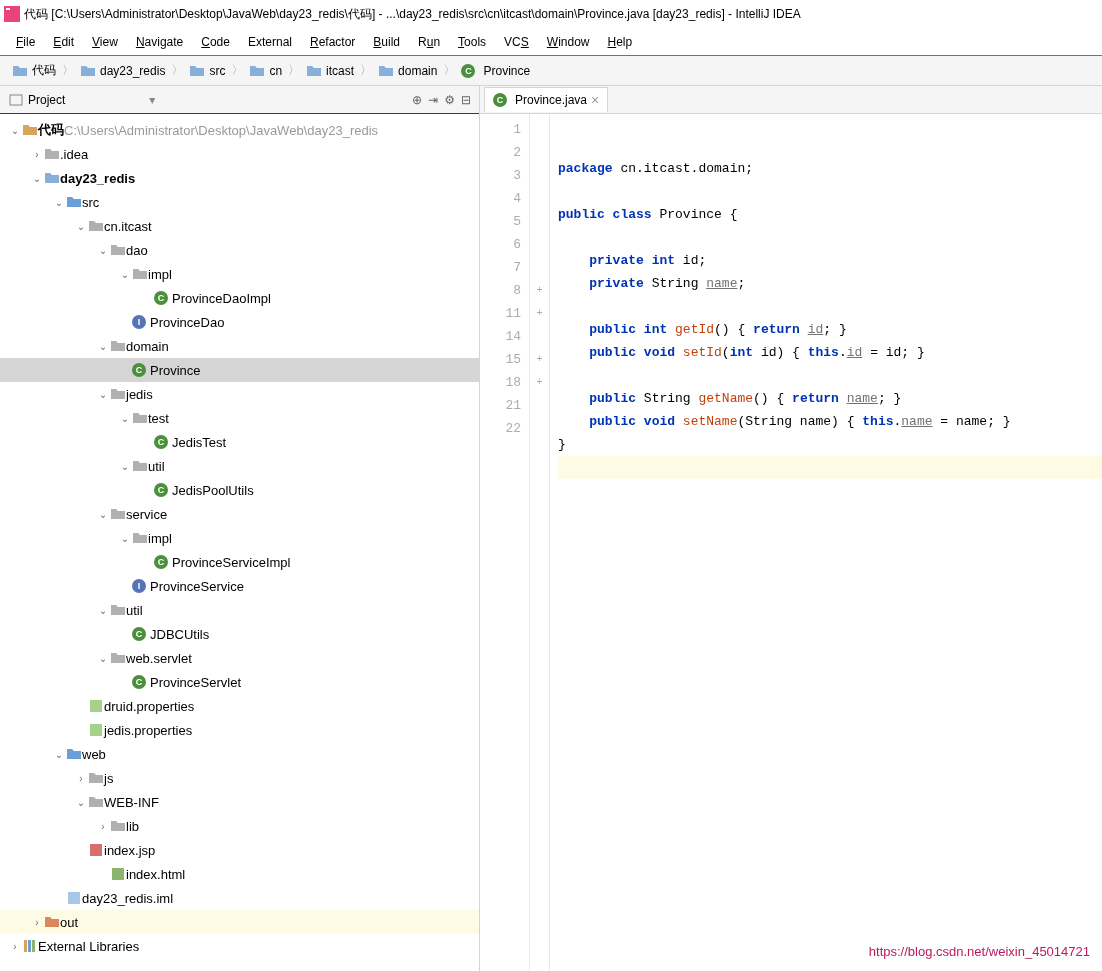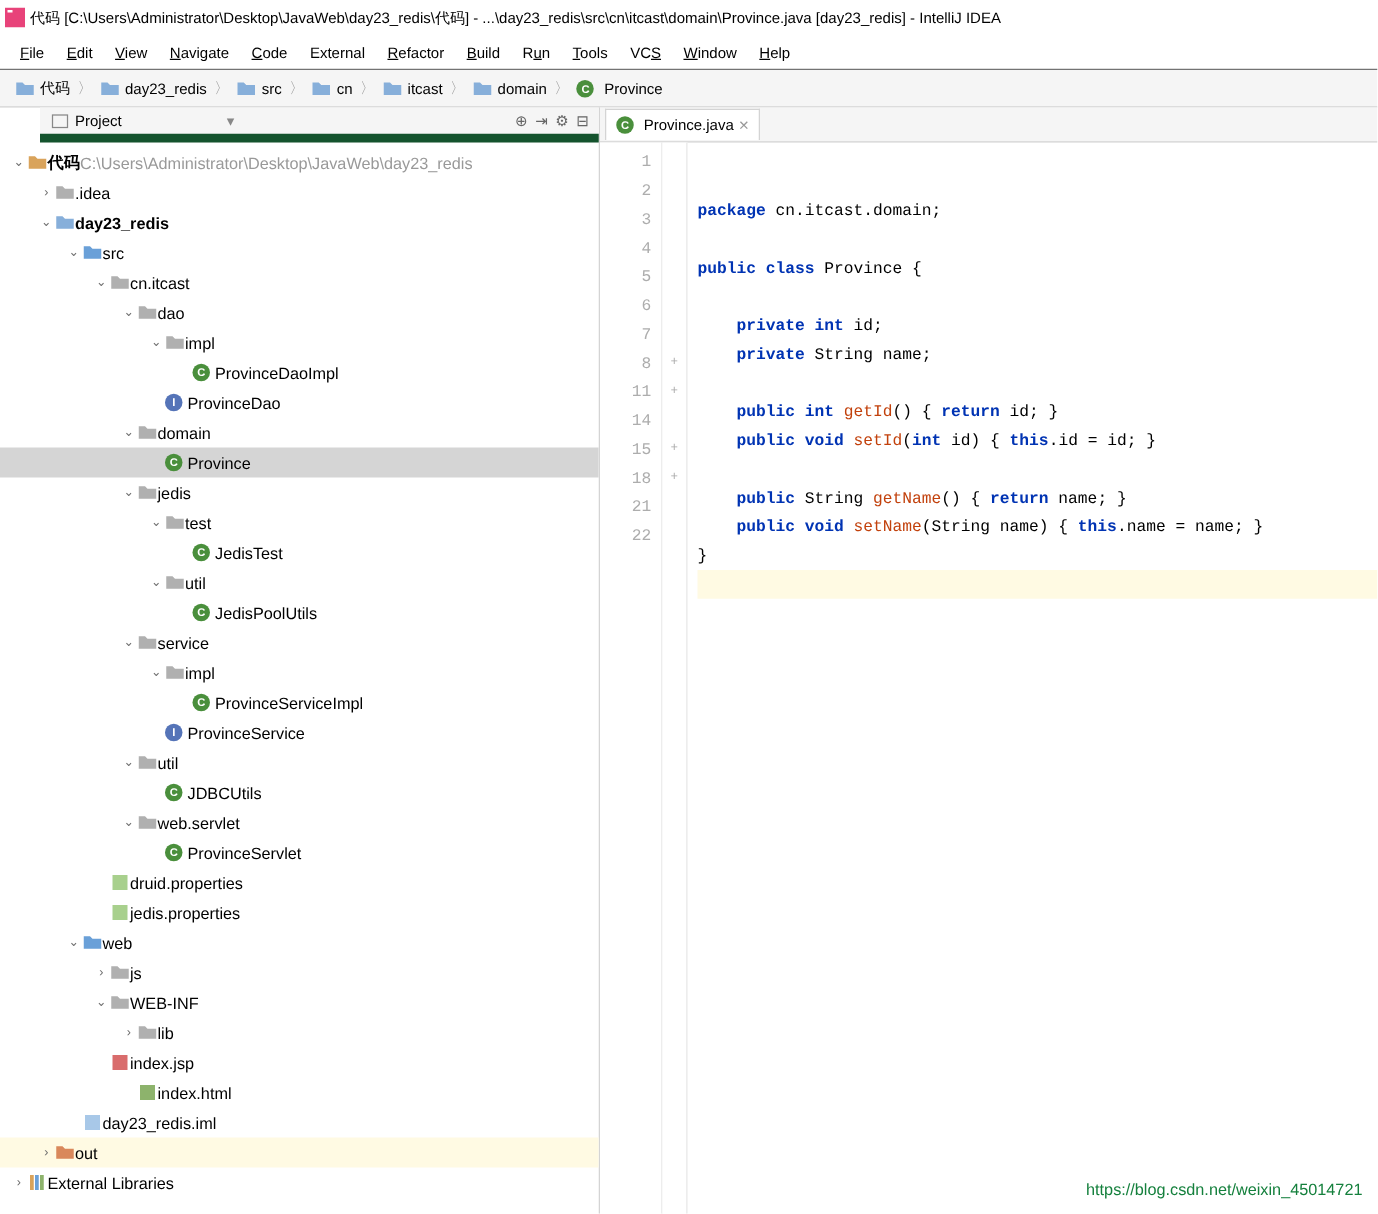--- a/index.html
+++ b/index.html
@@ -8,21 +8,21 @@
 .titlebar .app-icon { width: 16px; height: 16px; margin-right: 4px; }
 .titlebar-text { font-size: 12px; }
 .menubar { height: 28px; display: flex; align-items: center; padding: 0 8px; gap: 2px; border-bottom: 1px solid #737373; }
 .menubar span { padding: 2px 8px; cursor: pointer; }
 .menubar span u { text-decoration: underline; }
 .navbar { height: 30px; display: flex; align-items: center; padding: 0 8px; border-bottom: 1px solid #d4d4d4; background: #f5f5f5; }
 .bc-item { display: flex; align-items: center; gap: 4px; padding: 2px 4px; cursor: pointer; font-size: 12px; }
 .bc-sep { color: #999; padding: 0 2px; }
 .main { display: flex; height: calc(971px - 28px - 28px - 30px); }
 .left { width: 480px; border-right: 1px solid #d4d4d4; display: flex; flex-direction: column; }
-.proj-header { height: 28px; display: flex; align-items: center; padding: 0 8px; border-bottom: 7px solid #14532d; background: #f5f5f5; margin-left: 32px; }
+.proj-header { height: 28px; display: flex; align-items: center; padding: 0 8px; border-bottom: 1px solid #14532d; background: #f5f5f5; }
 .proj-header .title { flex: 1; display: flex; align-items: center; gap: 4px; }
 .proj-header .tools { display: flex; gap: 6px; color: #666; }
 .proj-header .tools span { cursor: pointer; }
 .tree { overflow: auto; flex: 1; padding: 4px 0; }
 .tree-row { display: flex; align-items: center; height: 24px; cursor: pointer; white-space: nowrap; }
 .tree-row.selected { background: #d5d5d5; }
 .tree-row.highlight { background: #fffae3; }
 .arrow { width: 14px; text-align: center; color: #6e6e6e; font-size: 10px; }
 .spacer { display: inline-block; }
 .node-icon { width: 16px; height: 16px; display: flex; align-items: center; justify-content: center; margin-right: 4px; font-size: 10px; border-radius: 2px; }
@@ -33,24 +33,24 @@
 .node-text.bold { font-weight: bold; }
 .right { flex: 1; display: flex; flex-direction: column; }
 .tabs { height: 28px; display: flex; align-items: center; border-bottom: 1px solid #d4d4d4; background: #f5f5f5; padding-left: 4px; }
 .tab { display: flex; align-items: center; gap: 4px; padding: 4px 8px; background: #fff; border: 1px solid #d4d4d4; border-bottom: none; font-size: 12px; }
 .tab .close { color: #999; cursor: pointer; font-size: 14px; }
 .editor { flex: 1; display: flex; font-family: "Consolas", "Courier New", monospace; font-size: 13px; line-height: 23px; }
 .gutter { width: 50px; text-align: right; color: #adadad; background: #fff; border-right: 1px solid #e8e8e8; padding-right: 8px; padding-top: 4px; }
 .fold-col { width: 20px; background: #fff; border-right: 1px solid #e8e8e8; padding-top: 4px; text-align: center; color: #aaa; font-size: 10px; }
 .code { flex: 1; padding: 4px 0 4px 8px; white-space: pre; margin-top: 39px; }
 .kw { color: #0033b3; font-weight: bold; }
-.fld { color: #000000; }
+.fld { color: #737373; text-decoration: underline; }
 .mtd { color: #c2410c; }
 .cursor-line { background: #fffae3; }
-.watermark { position: absolute; right: 12px; bottom: 12px; color: #15803d; font-size: 13px; font-family: Arial; }
+.watermark { position: absolute; right: 12px; bottom: 12px; color: #be185d; font-size: 13px; font-family: Arial; }
 svg.ico { width: 16px; height: 16px; }
 </style>
 </head>
 <body>
 
 <div class="titlebar">
   <svg class="ico app-icon">
       <rect width="16" height="16" fill="#e8437a"></rect>
       <rect x="2" y="2" width="4" height="2" fill="#fff"></rect>
     </svg>

